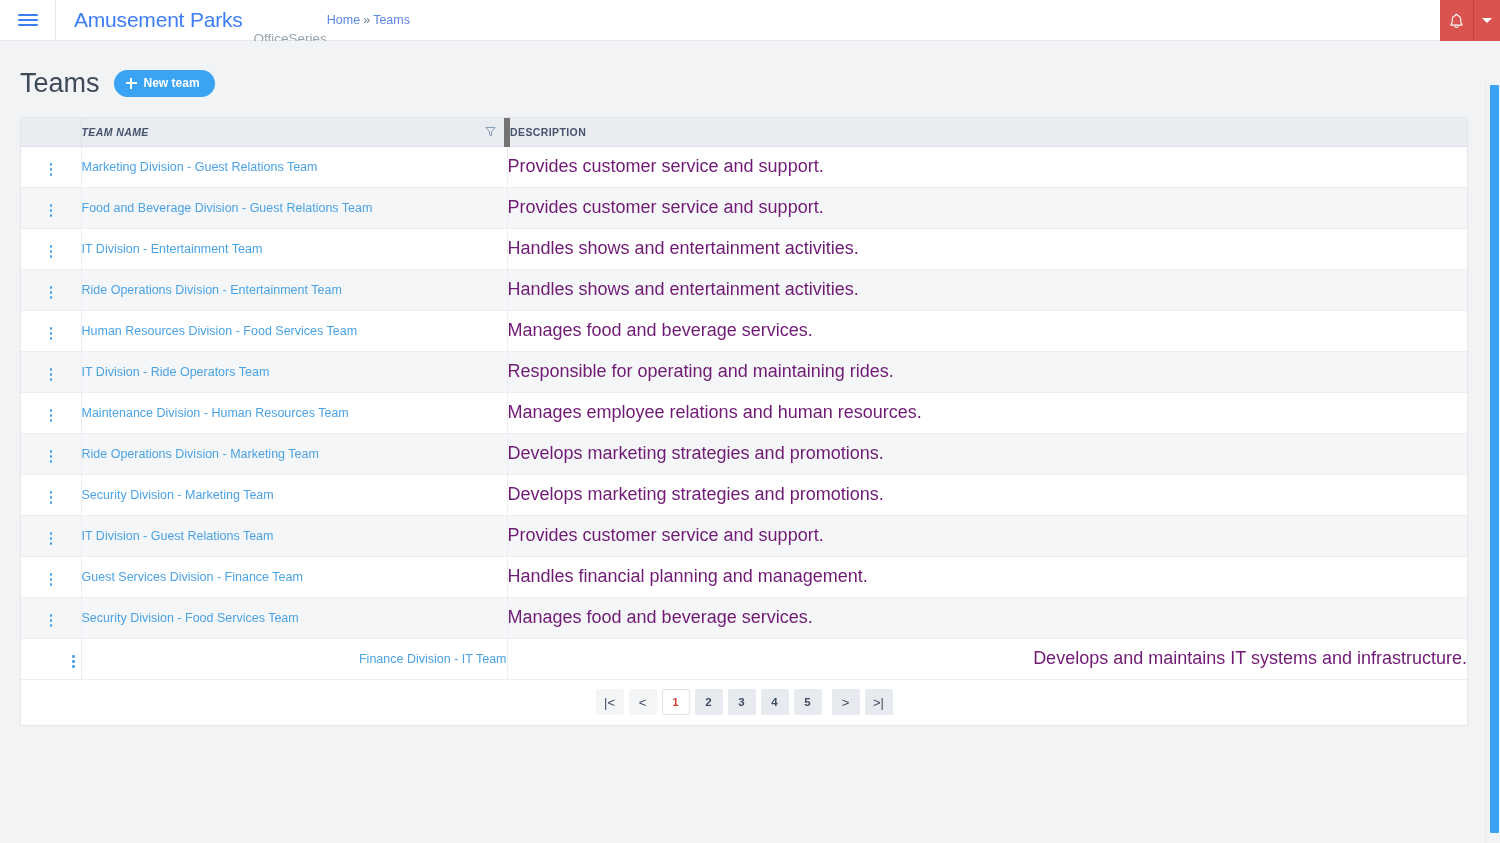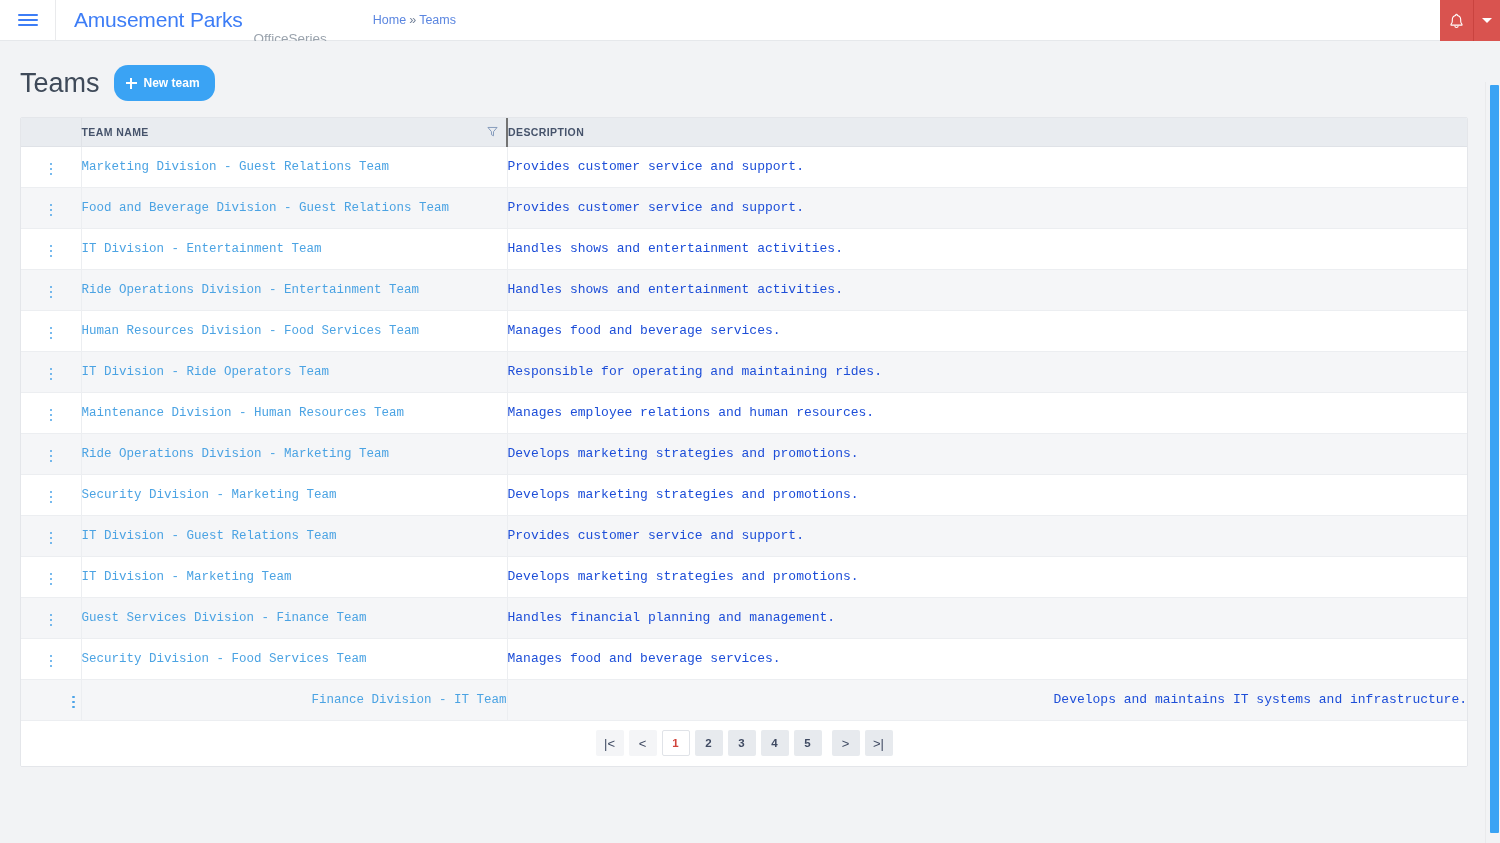--- a/index.html
+++ b/index.html
@@ -58,21 +58,20 @@
 
   .brand-sub {
     font-size: 13.5px;
     color: #9aa3ad;
     margin-left: 11px;
     white-space: nowrap;
     margin-top: 37px;
   }
 
   .breadcrumb {
-    margin-left: 46px;
     font-size: 12.5px;
     color: #5b86e0;
     white-space: nowrap;
     display: flex;
     align-items: center;
     gap: 3px;
   }
   .breadcrumb .crumb { cursor: pointer; }
   .breadcrumb .sep { color: #6f7e96; font-size: 12.5px; }
 
@@ -134,21 +133,21 @@
   }
 
   .new-btn {
     display: inline-flex;
     align-items: center;
     gap: 7px;
     background: #3aa3f4;
     color: #ffffff;
     border: none;
     border-radius: 14px;
-    height: 36px;
+    height: 27px;
     padding: 0 15px 0 12px;
     font-size: 12px;
     font-weight: bold;
     font-family: "Liberation Sans", sans-serif;
     cursor: pointer;
     white-space: nowrap;
   }
   .plus-icon {
     position: relative;
     width: 11px;
@@ -185,21 +184,21 @@
     font-weight: bold;
     letter-spacing: 0.4px;
     color: #46536b;
     text-align: left;
     vertical-align: middle;
     border-bottom: 1px solid #dfe2e7;
     padding: 0;
   }
 
   th.col-menu  { width: 60px;  border-right: 1px solid #dfe2e7; }
-  th.col-name  { width: 426px; border-right: 2px solid #737373; padding-left: 7px; position: relative; }
+  th.col-name  { width: 426px; border-right: 6px solid #737373; padding-left: 7px; position: relative; font-style: italic; }
   th.col-desc  { padding-left: 7px; margin-left: 20px; }
 
   .th-inner {
     display: flex;
     align-items: center;
     justify-content: space-between;
     padding-right: 8px;
   }
 
   .filter-icon {
@@ -209,21 +208,20 @@
     cursor: pointer;
     flex: none;
   }
 
   table.grid tbody td {
     height: 41px;
     font-size: 12.5px;
     vertical-align: middle;
     border-bottom: 1px solid #eceef1;
     padding: 0;
-    font-family: Liberation Mono, monospace;
   }
 
   td.cell-menu {
     border-right: 1px solid #eceef1;
     text-align: center;
   }
   td.cell-name {
     border-right: 1px solid #eceef1;
     padding-left: 7px;
   }
@@ -248,21 +246,21 @@
     background: #4aa3e8;
     border-radius: 50%;
   }
 
   .team-link {
     color: #4ba3e3;
     text-decoration: none;
     cursor: pointer;
     font-size: 12.5px;
   }
-  .desc-text { color: #1d4ed8; font-size: 13px; }
+  .desc-text { color: #701a75; font-size: 18px; }
 
   
   .pager-wrap {
     background: #ffffff;
     height: 45px;
     display: flex;
     align-items: center;
     justify-content: center;
     gap: 5px;
   }
@@ -467,29 +465,20 @@
               </span></td>
             <td class="cell-name"><a class="team-link">IT Division - Guest Relations Team</a></td>
             <td class="cell-desc"><span class="desc-text">Provides customer service and support.</span></td>
           </tr>
           <tr>
             <td class="cell-menu"><span class="row-menu">
                 <i></i>
                 <i></i>
                 <i></i>
               </span></td>
-            <td class="cell-name"><a class="team-link">IT Division - Marketing Team</a></td>
-            <td class="cell-desc"><span class="desc-text">Develops marketing strategies and promotions.</span></td>
-          </tr>
-          <tr>
-            <td class="cell-menu"><span class="row-menu">
-                <i></i>
-                <i></i>
-                <i></i>
-              </span></td>
             <td class="cell-name"><a class="team-link">Guest Services Division - Finance Team</a></td>
             <td class="cell-desc"><span class="desc-text">Handles financial planning and management.</span></td>
           </tr>
           <tr>
             <td class="cell-menu"><span class="row-menu">
                 <i></i>
                 <i></i>
                 <i></i>
               </span></td>
             <td class="cell-name"><a class="team-link">Security Division - Food Services Team</a></td>

